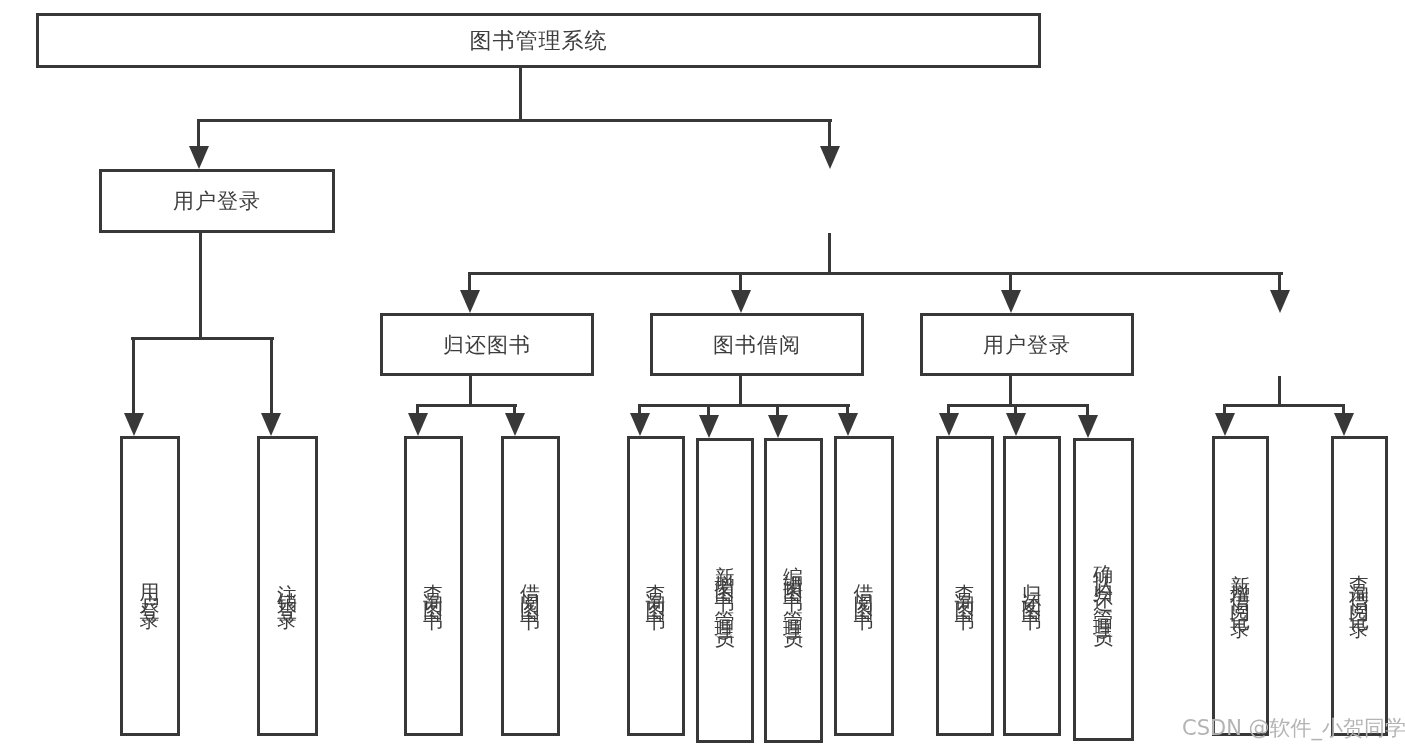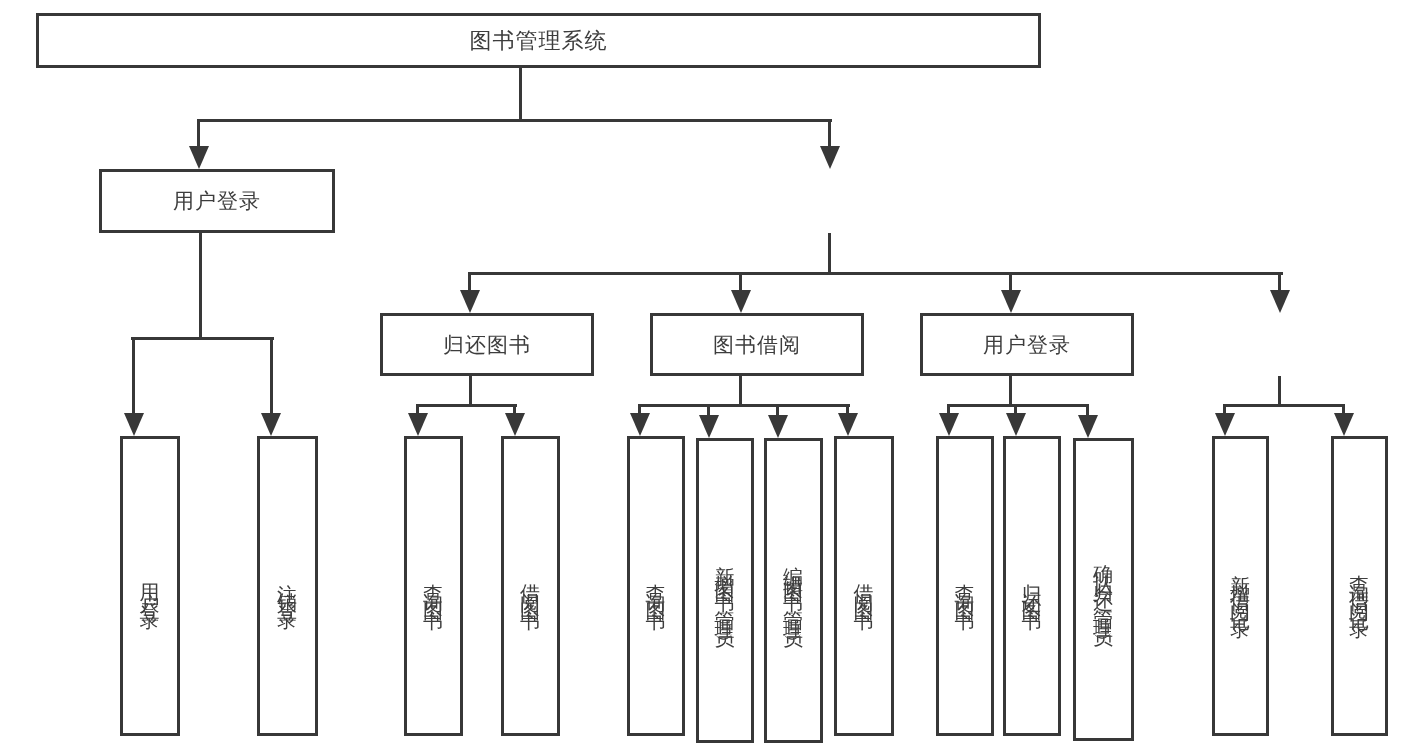--- a/index.html
+++ b/index.html
@@ -115,14 +115,15 @@
   <div class="vl" style="left:1086px;top:404px;height:14px"></div>
   <div class="ar" style="left:1078px;top:415px"></div>
 
   <div class="vl" style="left:1278px;top:376px;height:31px"></div>
   <div class="hl" style="left:1223px;top:404px;width:122px"></div>
   <div class="vl" style="left:1223px;top:404px;height:12px"></div>
   <div class="ar" style="left:1215px;top:413px"></div>
   <div class="vl" style="left:1342px;top:404px;height:12px"></div>
   <div class="ar" style="left:1334px;top:413px"></div>
 
+  <div class="watermark">CSDN @软件_小贺同学</div>
 
 </div>
 
 </body></html>

